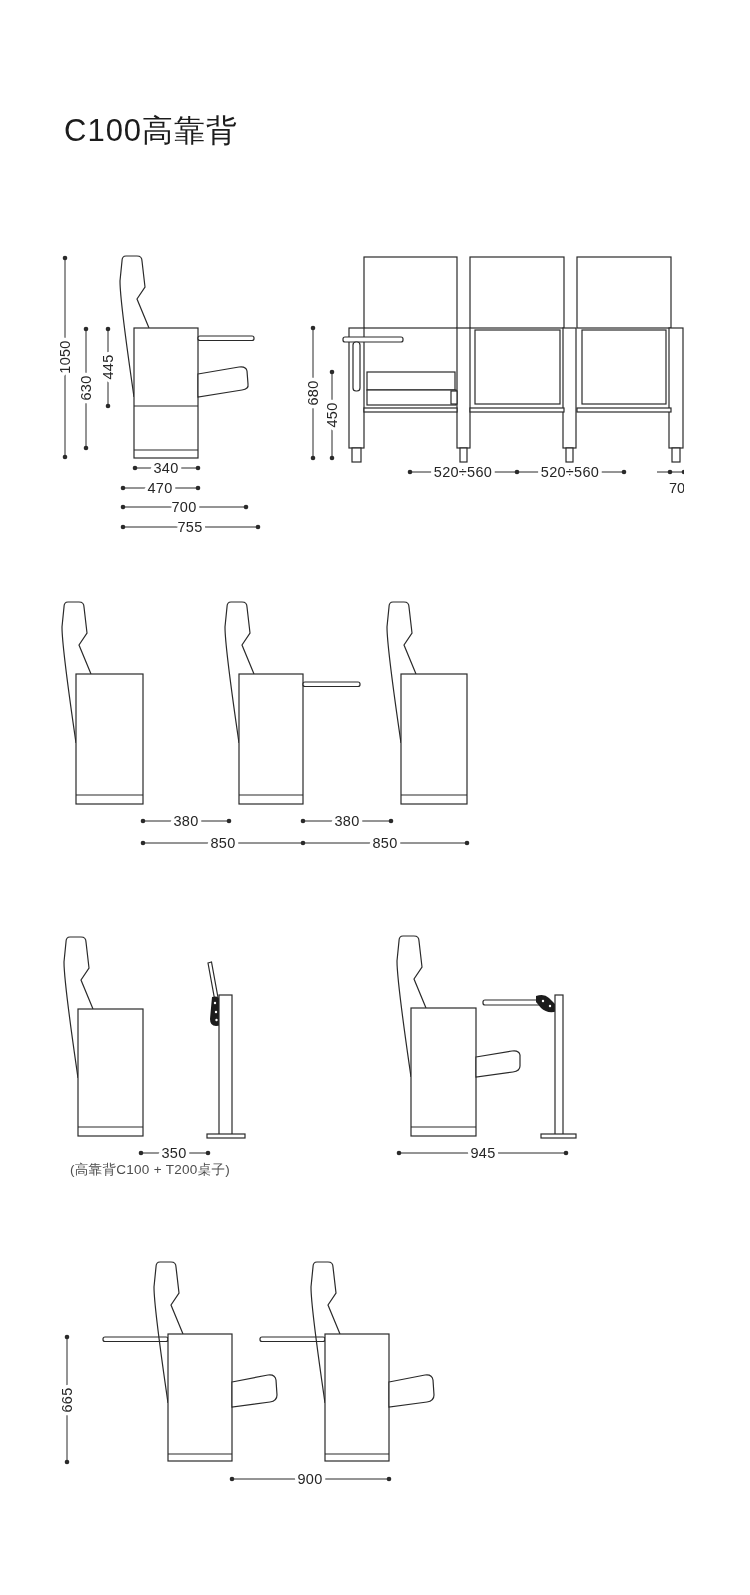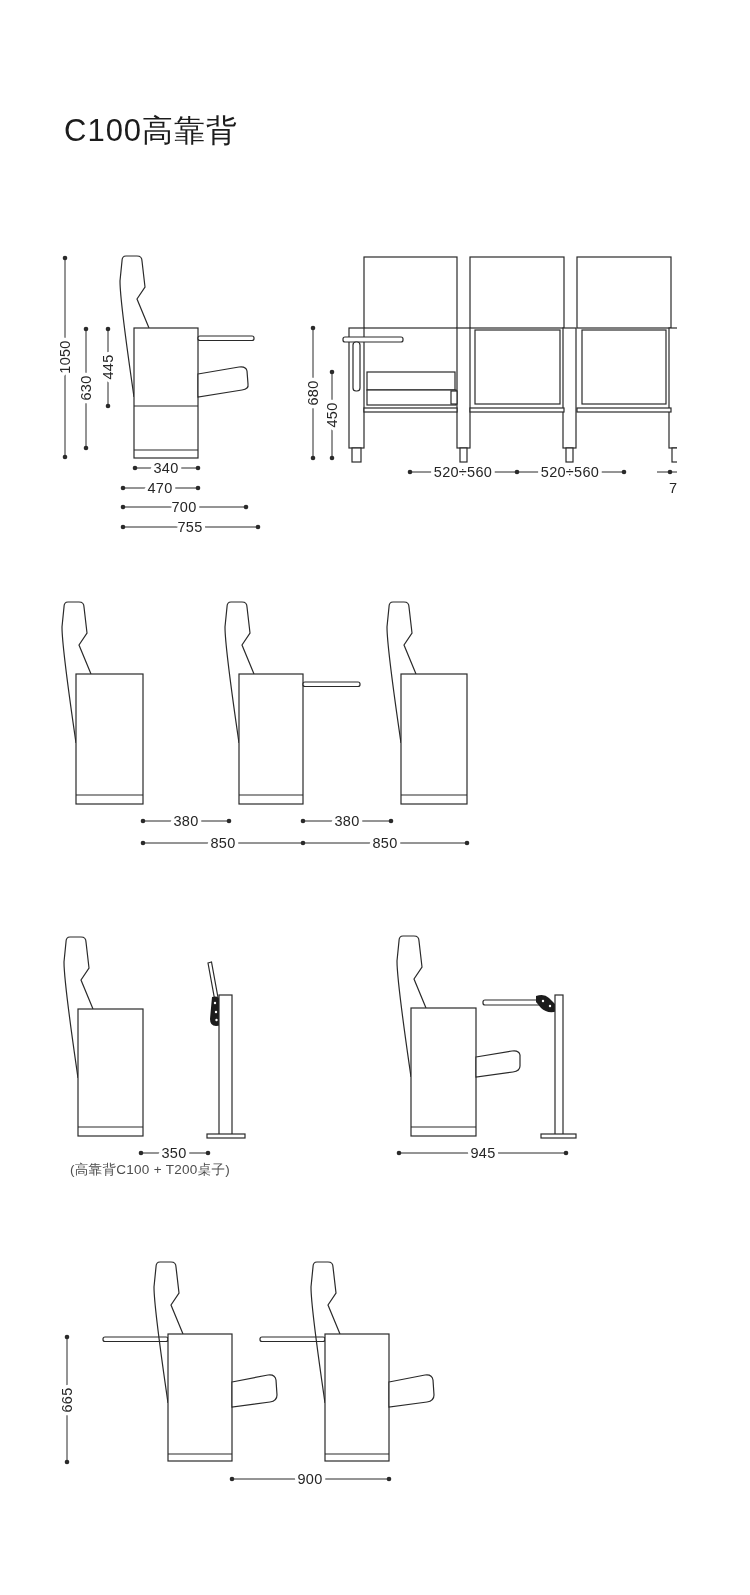--- a/index.html
+++ b/index.html
@@ -1,17 +1,17 @@
 <!DOCTYPE html>
 <html style="--line: #2a2a2a; --text: #262626; --caption: #4d4d4d; --bg: #ffffff;"><head>
 <meta charset="utf-8">
 <style>
   html,body{margin:0;padding:0;background:#fff;}
   .stage{position:relative;width:677px;height:1595px;background:var(--bg,#fff);overflow:hidden;
-         font-family:"Liberation Sans",sans-serif;}
+         font-family:"Liberation Sans",sans-serif;padding-left:7px;}
   svg{position:absolute;left:0;top:0;display:block;}
   .shp{fill:#ffffff;stroke:var(--line,#2a2a2a);stroke-width:1.2;}
   .ln{fill:none;stroke:var(--line,#2a2a2a);stroke-width:1.2;}
   .dim{stroke:var(--line,#2a2a2a);stroke-width:1;}
   .dot{fill:var(--line,#2a2a2a);stroke:none;}
   .blk{fill:#1c1c1c;stroke:none;}
   text{fill:var(--text,#262626);}
   .dim-label{font-size:14.5px;letter-spacing:.3px;paint-order:stroke;stroke:#ffffff;stroke-width:7px;
              stroke-linejoin:round;text-anchor:middle;dominant-baseline:central;}
   .dim-label-plain{font-size:14.5px;text-anchor:middle;dominant-baseline:central;}

